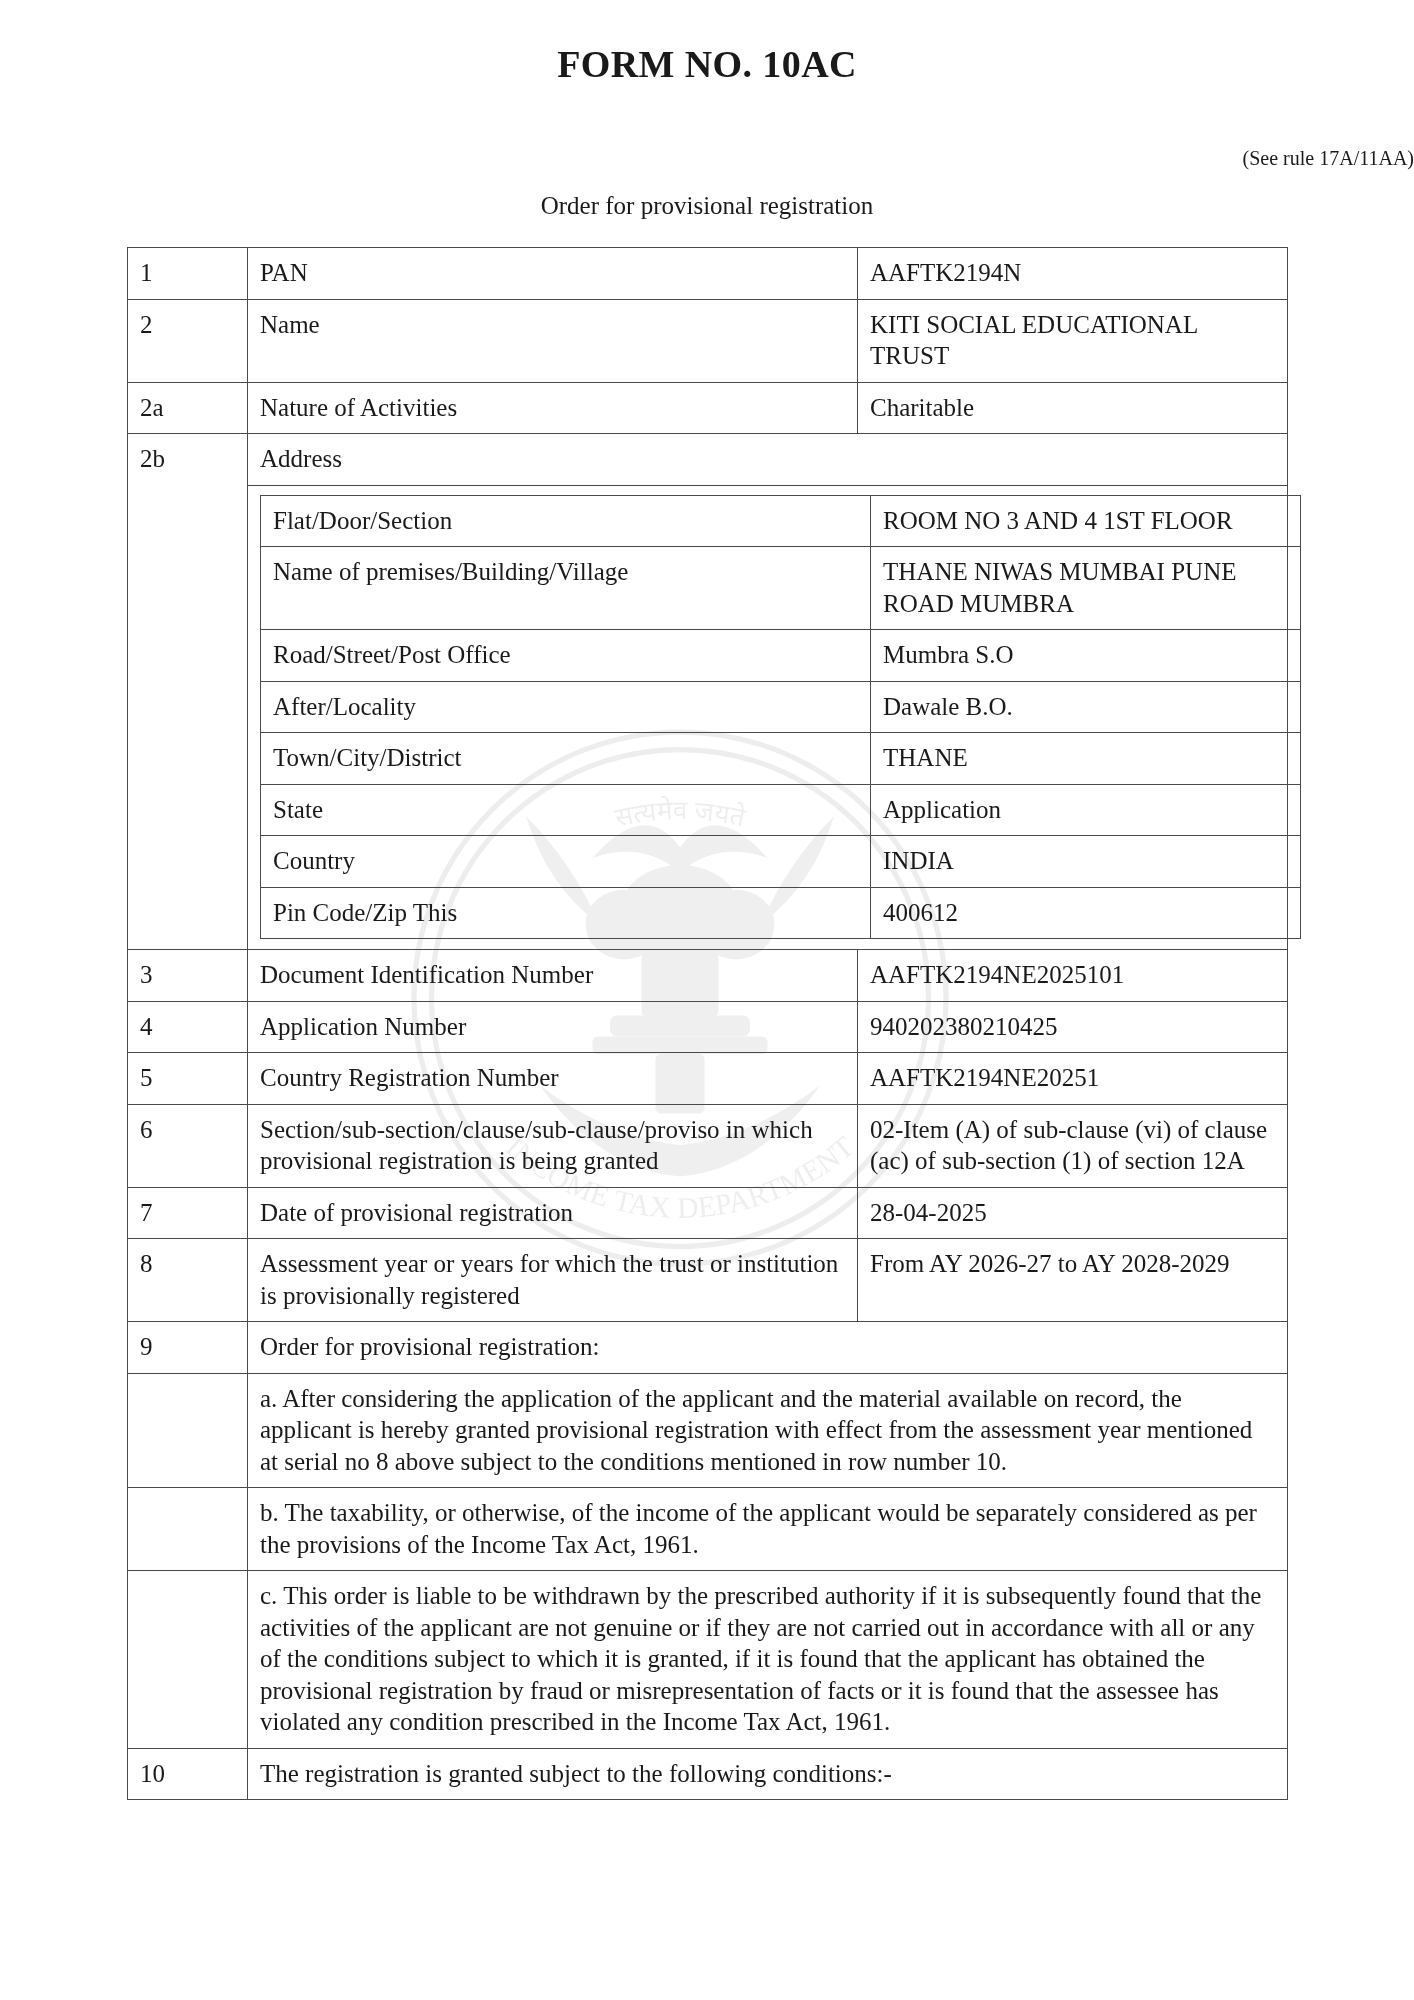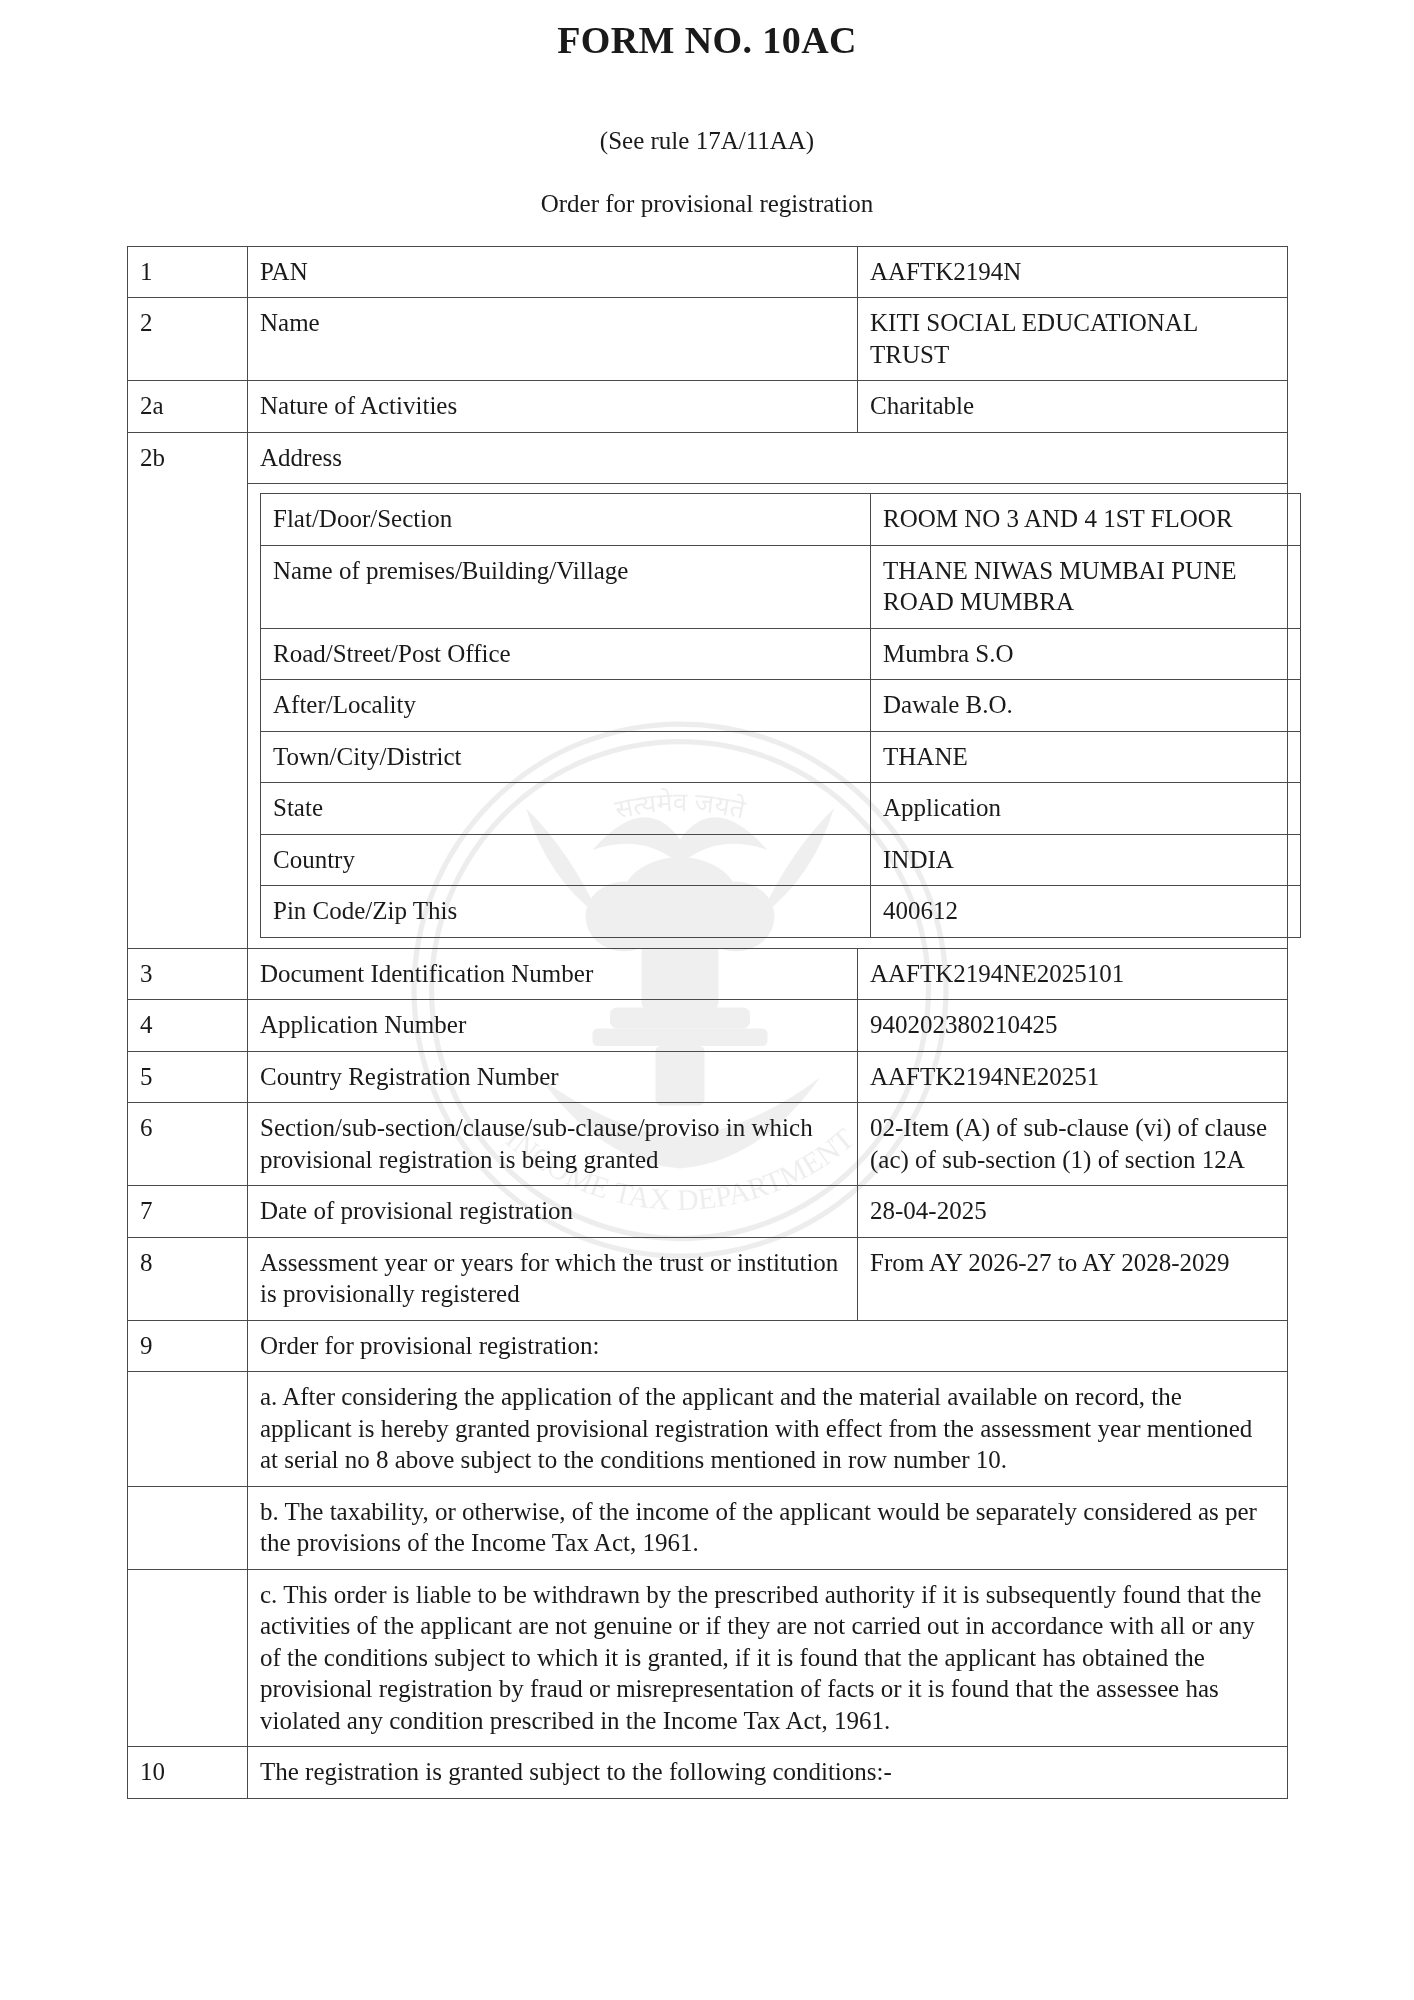--- a/index.html
+++ b/index.html
@@ -40,29 +40,30 @@
   
   .header {
     position: relative;
     z-index: 2;
     text-align: center;
   }
   .form-title {
     font-size: 38px;
     font-weight: bold;
     letter-spacing: 0.4px;
+    margin: 8px;
+    padding-top: 34px;
+    line-height: 1.2;
+  }
+  .rule-ref {
+    font-size: 20px;
     margin: 0;
-    padding-top: 18px;
-    line-height: 1.2;
-  }
-  .rule-ref {
-    font-size: 25px;
-    margin: 12px;
     padding-top: 49px;
     line-height: 1.3;
+    text-align: right;
   }
   .order-sub {
     font-size: 25px;
     margin: 0;
     padding-top: 19px;
     line-height: 1.3;
   }
 
   
   .table-wrap {

